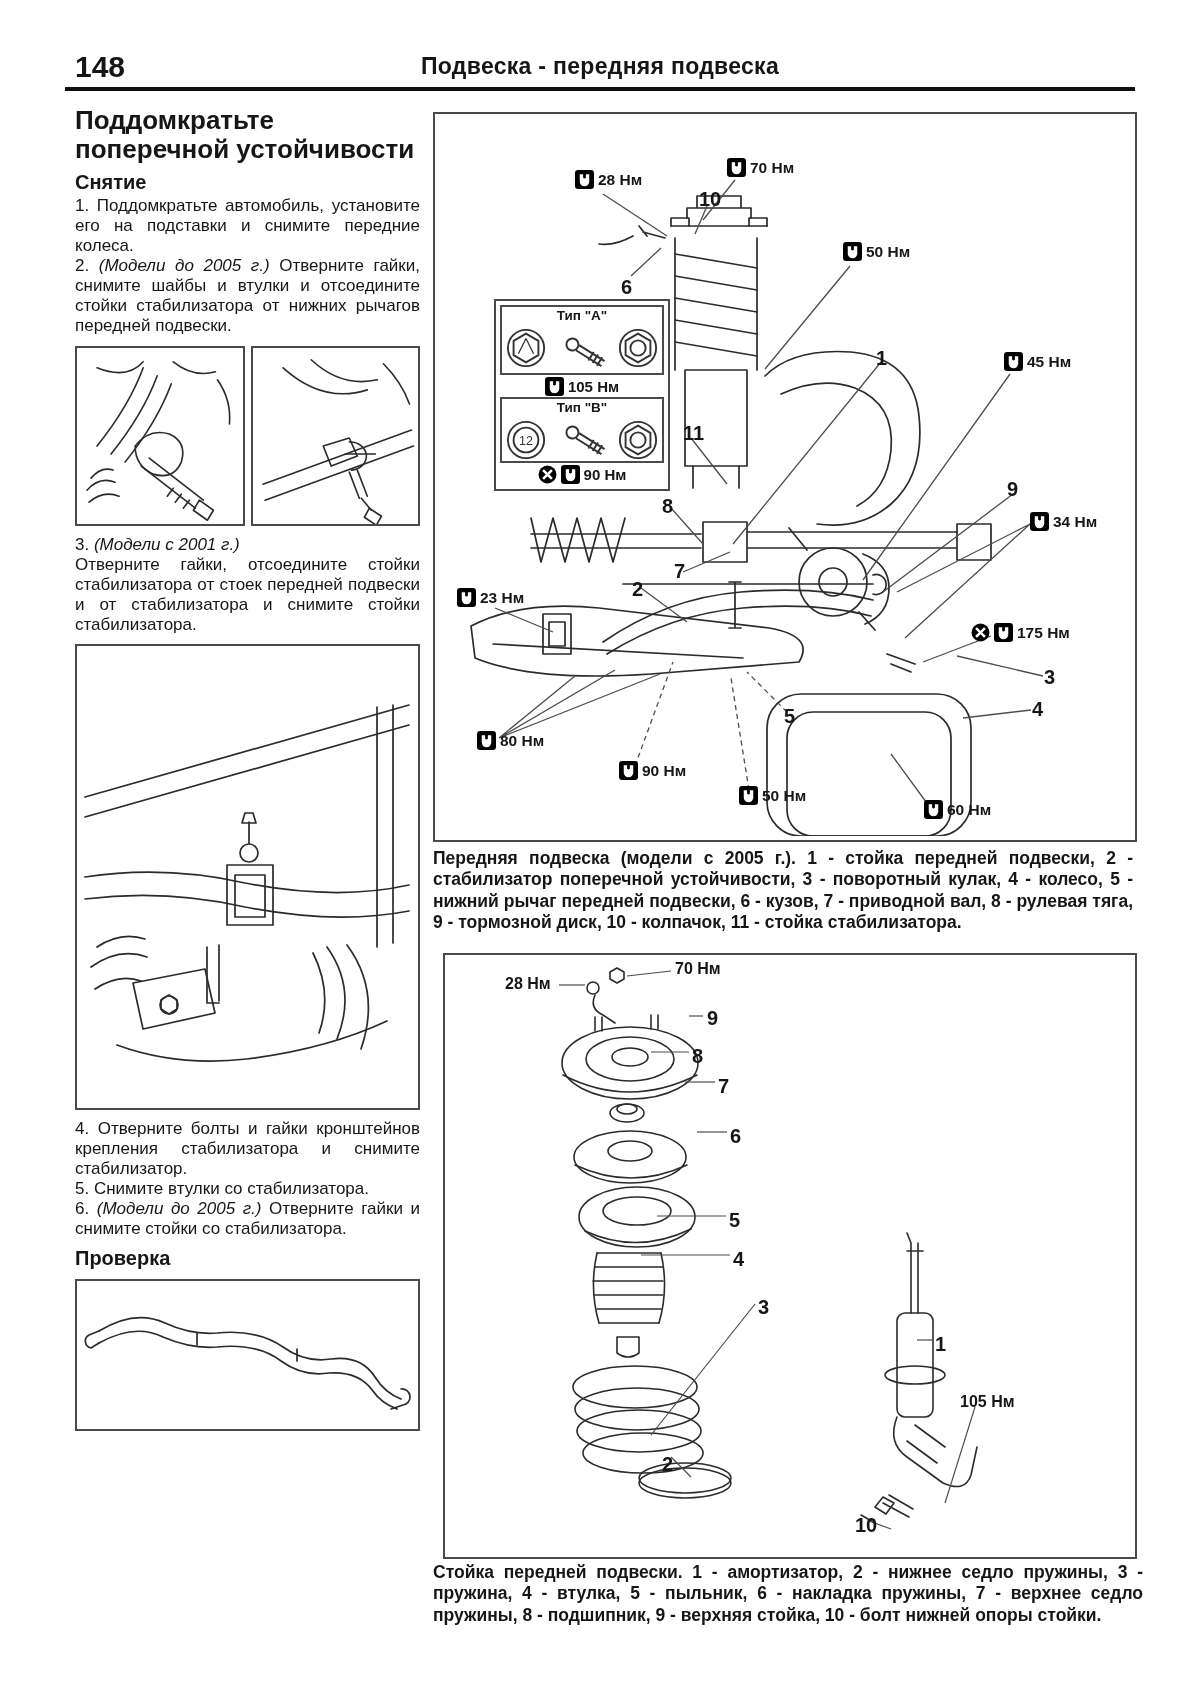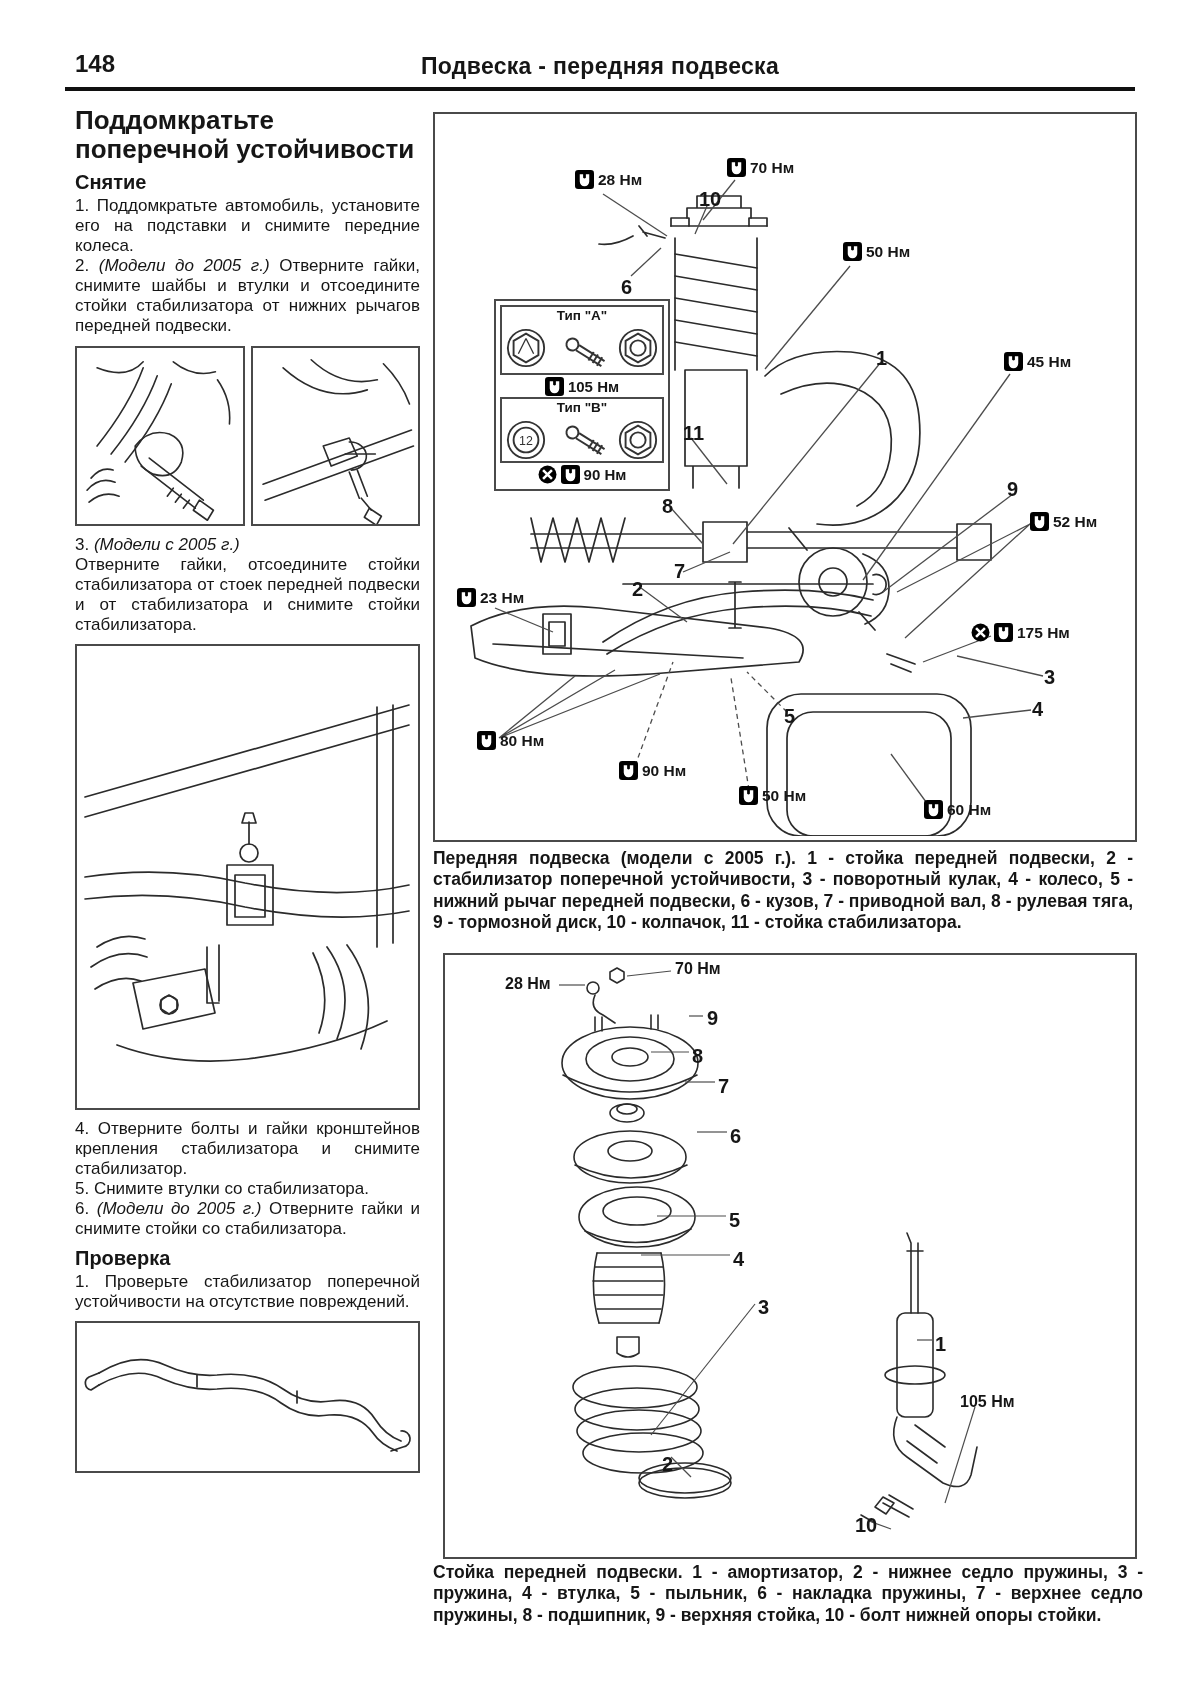--- a/index.html
+++ b/index.html
@@ -1,19 +1,19 @@
 <!DOCTYPE html>
 <html lang="ru"><head>
 <meta charset="utf-8">
 <style>
   html,body{margin:0;padding:0;background:#e8e8e8;}
   .page{position:relative;width:1200px;height:1697px;background:#ffffff;margin:0 auto;
         font-family:"Liberation Sans",sans-serif;color:#161616;overflow:hidden;}
   
-  .page-num{position:absolute;left:75px;top:50px;font-size:24px;font-weight:bold;}
+  .page-num{position:absolute;left:75px;top:50px;font-size:30px;font-weight:bold;}
   .header-title{position:absolute;left:65px;top:53px;width:1070px;text-align:center;
         font-size:23px;font-weight:bold;letter-spacing:.3px;}
   .header-rule{position:absolute;left:65px;top:87px;width:1070px;height:4px;background:#101010;}
   
   .leftcol{position:absolute;left:75px;top:106px;width:345px;}
   .h1{font-size:26px;font-weight:bold;line-height:1.1;margin:0 0 5px;}
   .h2{font-size:20px;font-weight:bold;margin:8px 0 2px;}
   .step{font-size:17px;line-height:1.18;text-align:justify;margin:0;}
   .step i{font-style:italic;}
   .stepline{font-size:17px;line-height:1.18;margin:0;}
@@ -86,21 +86,21 @@
             <path d="M30 18 q40 36 84 22 M58 10 q30 28 66 20 M130 14 q18 18 26 40"></path>
             <path d="M96 92 a16 14 0 1 1 2 28 M92 104 h30"></path>
             <path d="M70 96 l26 -8 l8 18 l-26 10 z"></path>
             <path d="M104 120 l10 26 M96 122 l10 26 M108 148 l10 12"></path>
             <path d="M116 158 l12 8 l-5 9 l-12 -8 z"></path>
           </g>
         </svg>
       </div>
     </div>
 
-    <div class="stepline"><span>3.</span> <i>(Модели с 2005 г.)</i></div>
+    <div class="stepline"><span>3.</span> <i>(Модели с 2001 г.)</i></div>
     <p class="step">Отверните гайки, отсоедините стойки стабилизатора от стоек передней подвески и от стабилизатора и снимите стойки стабилизатора.</p>
 
     <div class="figbox figbig">
       <svg viewBox="0 0 341 460">
         <g stroke="#2b2b2b" fill="none" stroke-width="1.7" stroke-linecap="round" stroke-linejoin="round">
           <path d="M8 150 L332 58 M8 170 L332 78"></path>
           <path d="M300 60 V300 M316 58 V296"></path>
           <path d="M8 230 q80 -12 160 6 q92 18 164 2 M8 252 q80 -10 160 8 q92 18 164 4"></path>
           <path d="M150 218 h46 v60 h-46 z M158 228 h30 v42 h-30 z"></path>
           <circle cx="172" cy="206" r="9"></circle>
@@ -114,21 +114,20 @@
           <path d="M40 398 q60 22 130 14 q80 -10 140 -38"></path>
         </g>
       </svg>
     </div>
 
     <p class="step"><span>4.</span> <span>Отверните болты и гайки кронштейнов крепления стабилизатора и снимите стабилизатор.</span></p>
     <p class="step"><span>5.</span> <span>Снимите втулки со стабилизатора.</span></p>
     <p class="step"><span>6.</span> <i>(Модели до 2005 г.)</i> <span>Отверните гайки и снимите стойки со стабилизатора.</span></p>
 
     <div class="h2">Проверка</div>
-    <p class="step"><span>1.</span> <span>Проверьте стабилизатор поперечной устойчивости на отсутствие повреждений.</span></p>
 
     <div class="figbox figbar">
       <svg viewBox="0 0 341 148">
         <g stroke="#2b2b2b" fill="none" stroke-width="1.7" stroke-linecap="round" stroke-linejoin="round">
           <path d="M22 50 q36 -22 66 -8 q26 12 52 10 q40 -4 66 14 q22 16 48 12 q30 -4 44 18 q10 16 26 22"></path>
           <path d="M22 62 q36 -20 64 -6 q28 12 54 10 q40 -4 64 14 q22 16 48 12 q30 -2 44 18 q8 12 24 18"></path>
           <path d="M22 50 l-10 4 a7 7 0 0 0 2 13 l8 -5"></path>
           <path d="M324 108 a8 8 0 1 1 2 16 l-12 4"></path>
           <path d="M120 52 v12 M220 68 v12"></path>
         </g>
@@ -303,21 +302,21 @@
         </span>
         <span>45 Нм</span>
       </div>
     <div class="tq" style="left:595px;top:398px">
         <span class="wbox">
           <svg viewBox="0 0 18 18">
             <rect width="18" height="18" rx="3" fill="#000"></rect>
             <path d="M4.5 4h3.2v3.4a1.8 1.8 0 0 0 2.6 0V4h3.2v7a4.5 4.5 0 0 1-9 0z" fill="#fff"></path>
           </svg>
         </span>
-        <span>52 Нм</span>
+        <span>34 Нм</span>
       </div>
     <div class="tq" style="left:536px;top:509px">
         <span class="xic">
           <svg viewBox="0 0 18 18">
             <circle cx="9" cy="9" r="8.5" fill="#000"></circle>
             <path d="M4.8 4.8l8.4 8.4M13.2 4.8l-8.4 8.4" stroke="#fff" stroke-width="2.4"></path>
           </svg>
         </span>
         <span class="wbox">
           <svg viewBox="0 0 18 18">

